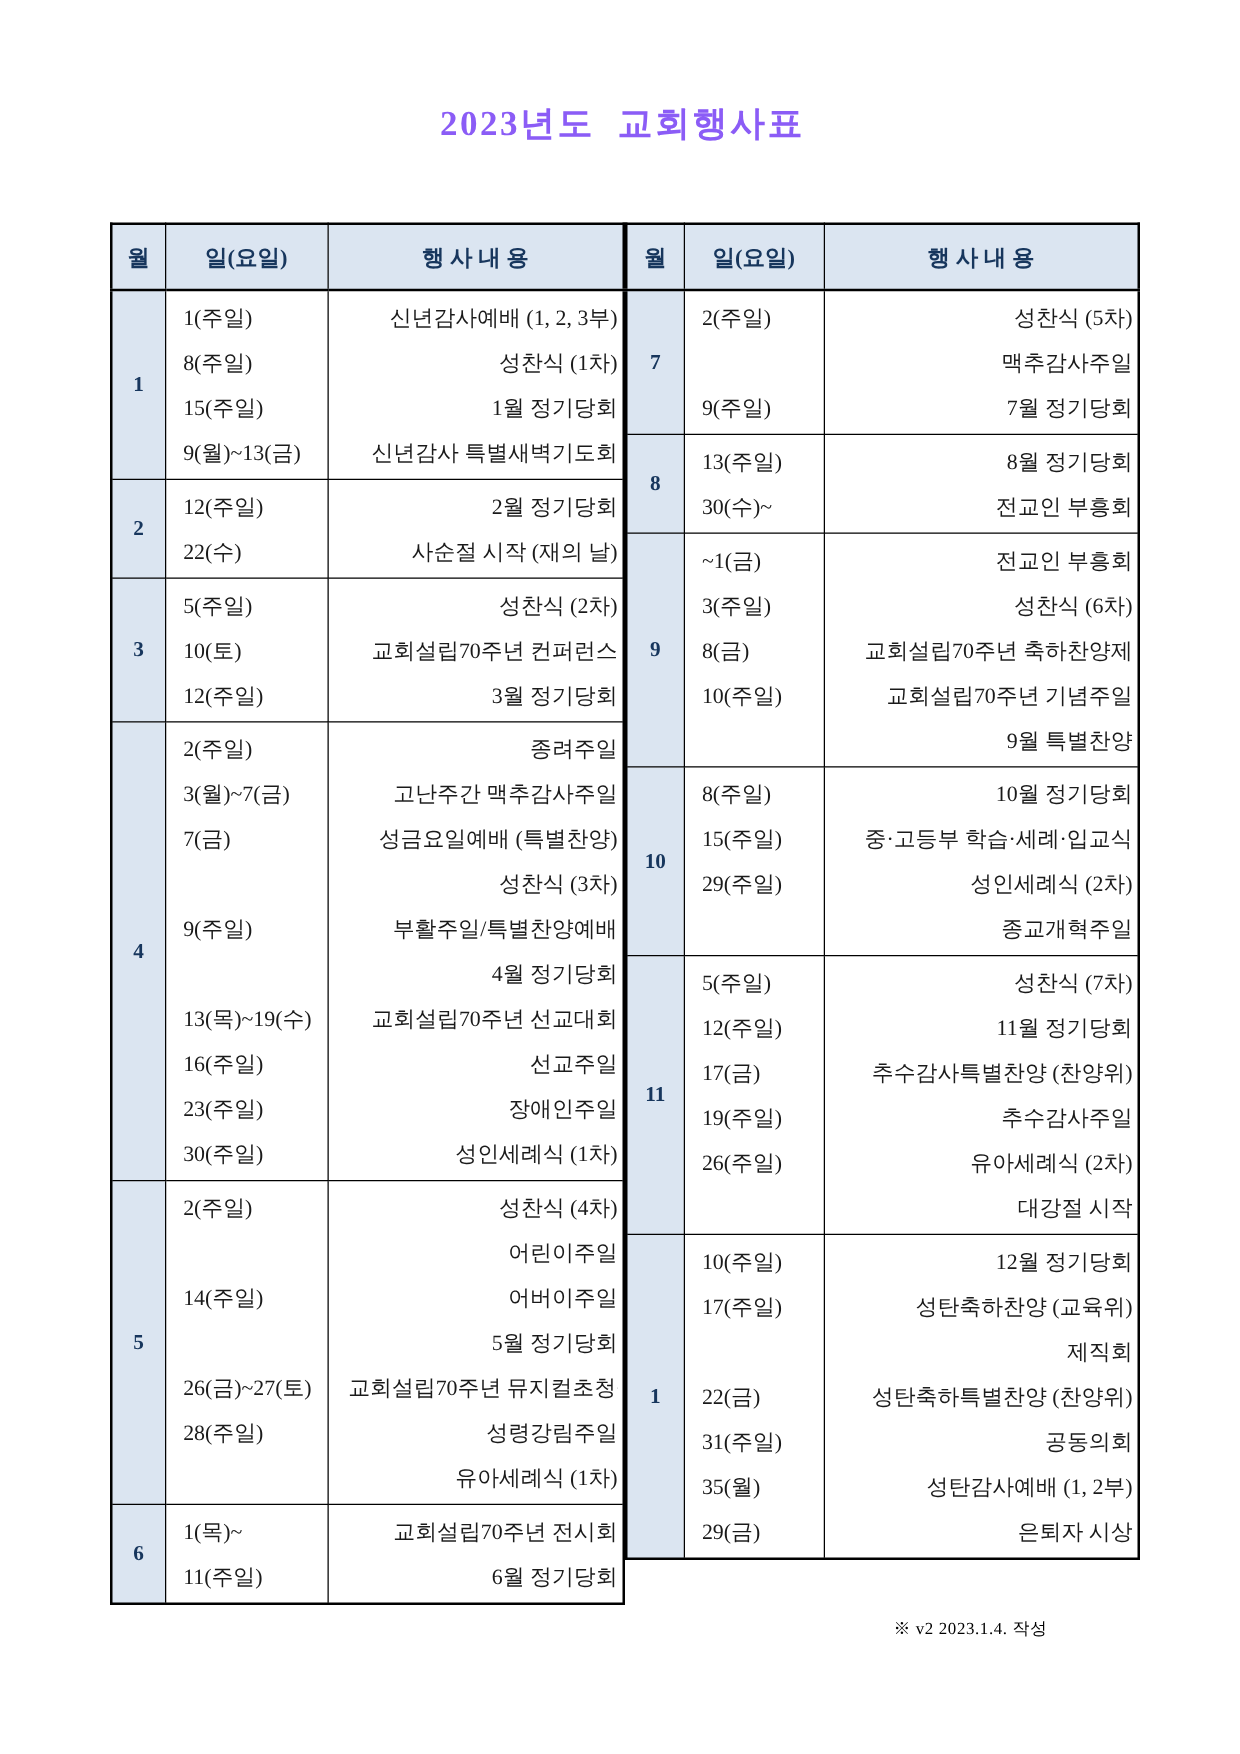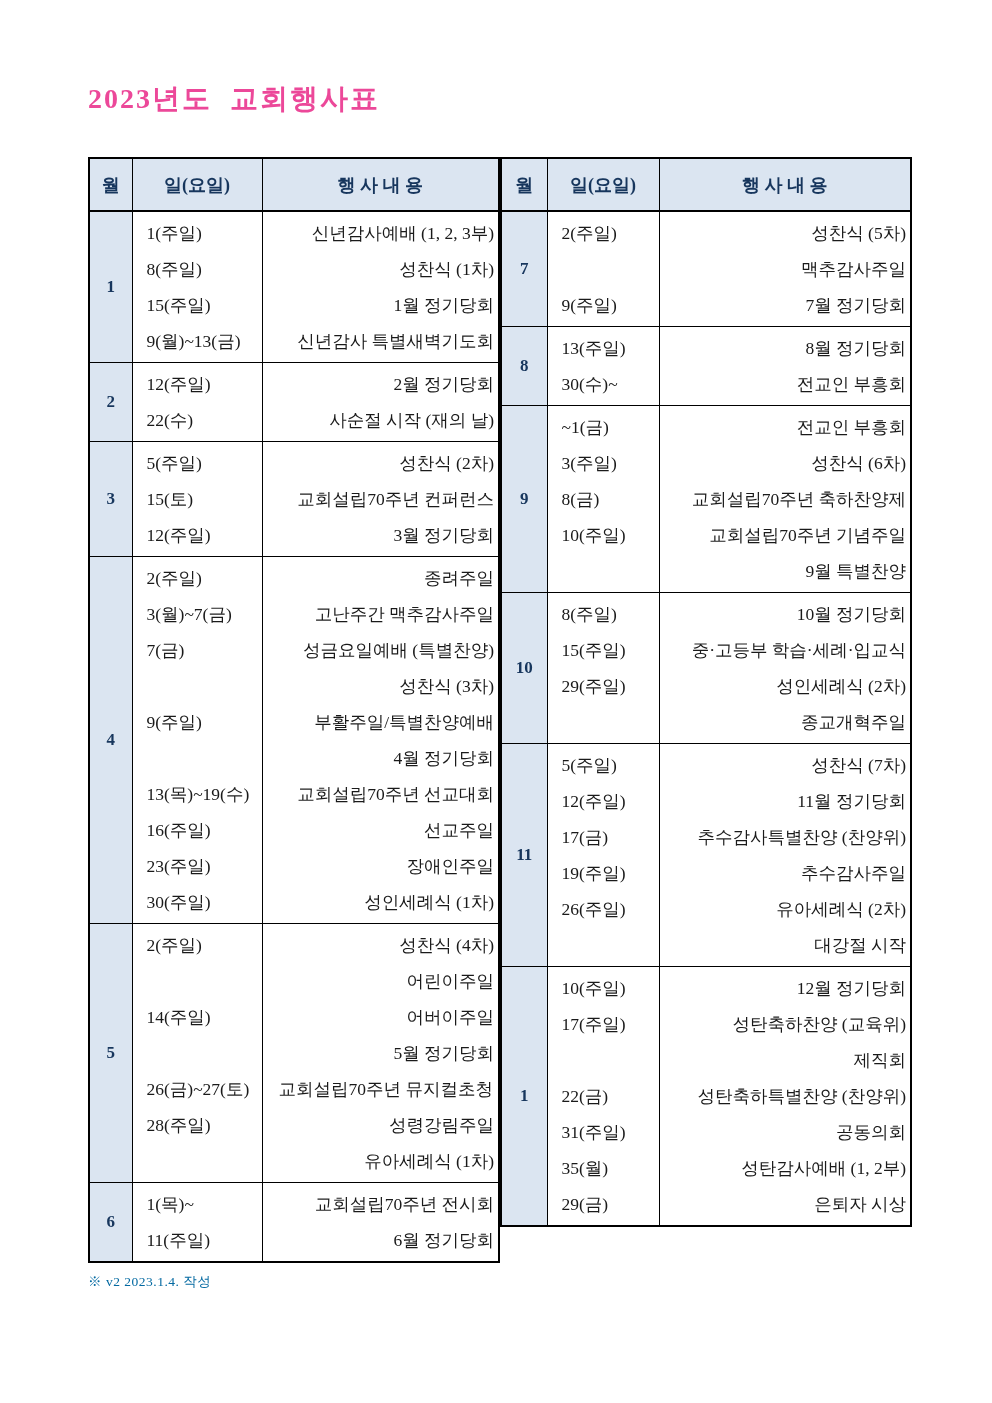--- a/index.html
+++ b/index.html
@@ -8,26 +8,26 @@
     width: 992px;
     min-height: 1403px;
     font-family: "Liberation Serif", "DejaVu Serif", serif;
     color: var(--body-text, #1a1a1a);
     position: relative;
   }
   .page {
     padding: 80px 84px 0 88px;
   }
   .doc-title {
-    text-align: left;
+    text-align: center;
     font-size: 28px;
     font-weight: bold;
     letter-spacing: 2px;
-    color: #ec4899;
-    margin-bottom: 39px;
+    color: #8b5cf6;
+    margin-bottom: 60px;
     white-space: pre;
   }
   .tables-wrap {
     display: flex;
     align-items: flex-start;
   }
   table.sched {
     border-collapse: collapse;
     table-layout: fixed;
     width: 410px;
@@ -65,24 +65,24 @@
   }
   td.days { padding-left: 14px; }
   td.events { padding-right: 4px; padding-left: 16px; text-align: right; }
   .line {
     line-height: 36px;
     min-height: 36px;
     white-space: nowrap;
     overflow: hidden;
   }
   .footer-note {
-    text-align: left;
+    text-align: right;
     margin: 10px 70px 0 0;
     font-size: 13.5px;
-    color: #0369a1;
+    color: #000000;
     letter-spacing: 0.5px;
   }
 </style>
 </head>
 <body>
 
 <div class="page">
 
   <h1 class="doc-title">2023년도  교회행사표</h1>
 
@@ -125,21 +125,21 @@
             </td>
             <td class="events">
               <div class="line">2월 정기당회</div>
               <div class="line">사순절 시작 (재의 날)</div>
             </td>
           </tr>
           <tr>
             <td class="month-cell">3</td>
             <td class="days">
               <div class="line">5(주일)</div>
-              <div class="line">15(토)</div>
+              <div class="line">10(토)</div>
               <div class="line">12(주일)</div>
             </td>
             <td class="events">
               <div class="line">성찬식 (2차)</div>
               <div class="line">교회설립70주년 컨퍼런스</div>
               <div class="line">3월 정기당회</div>
             </td>
           </tr>
           <tr>
             <td class="month-cell">4</td>

